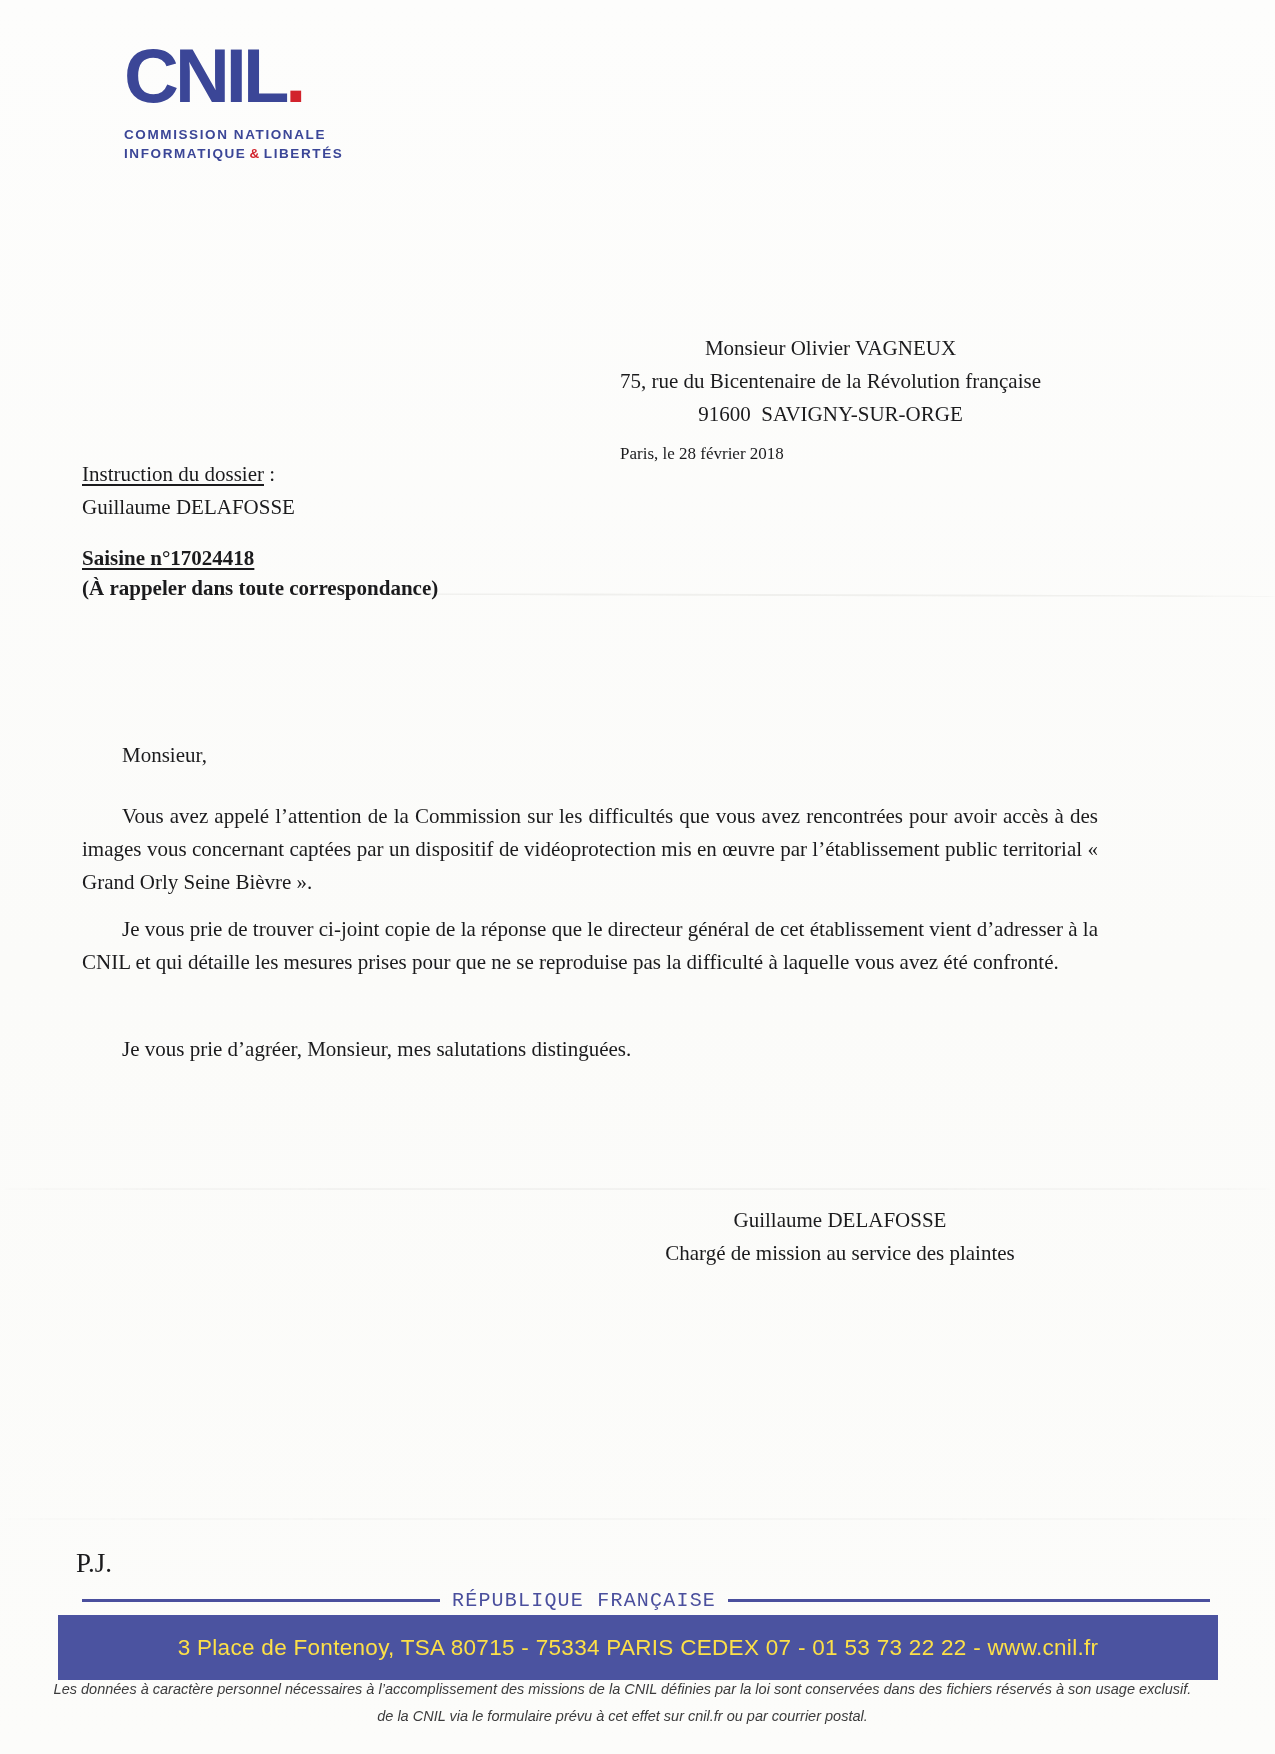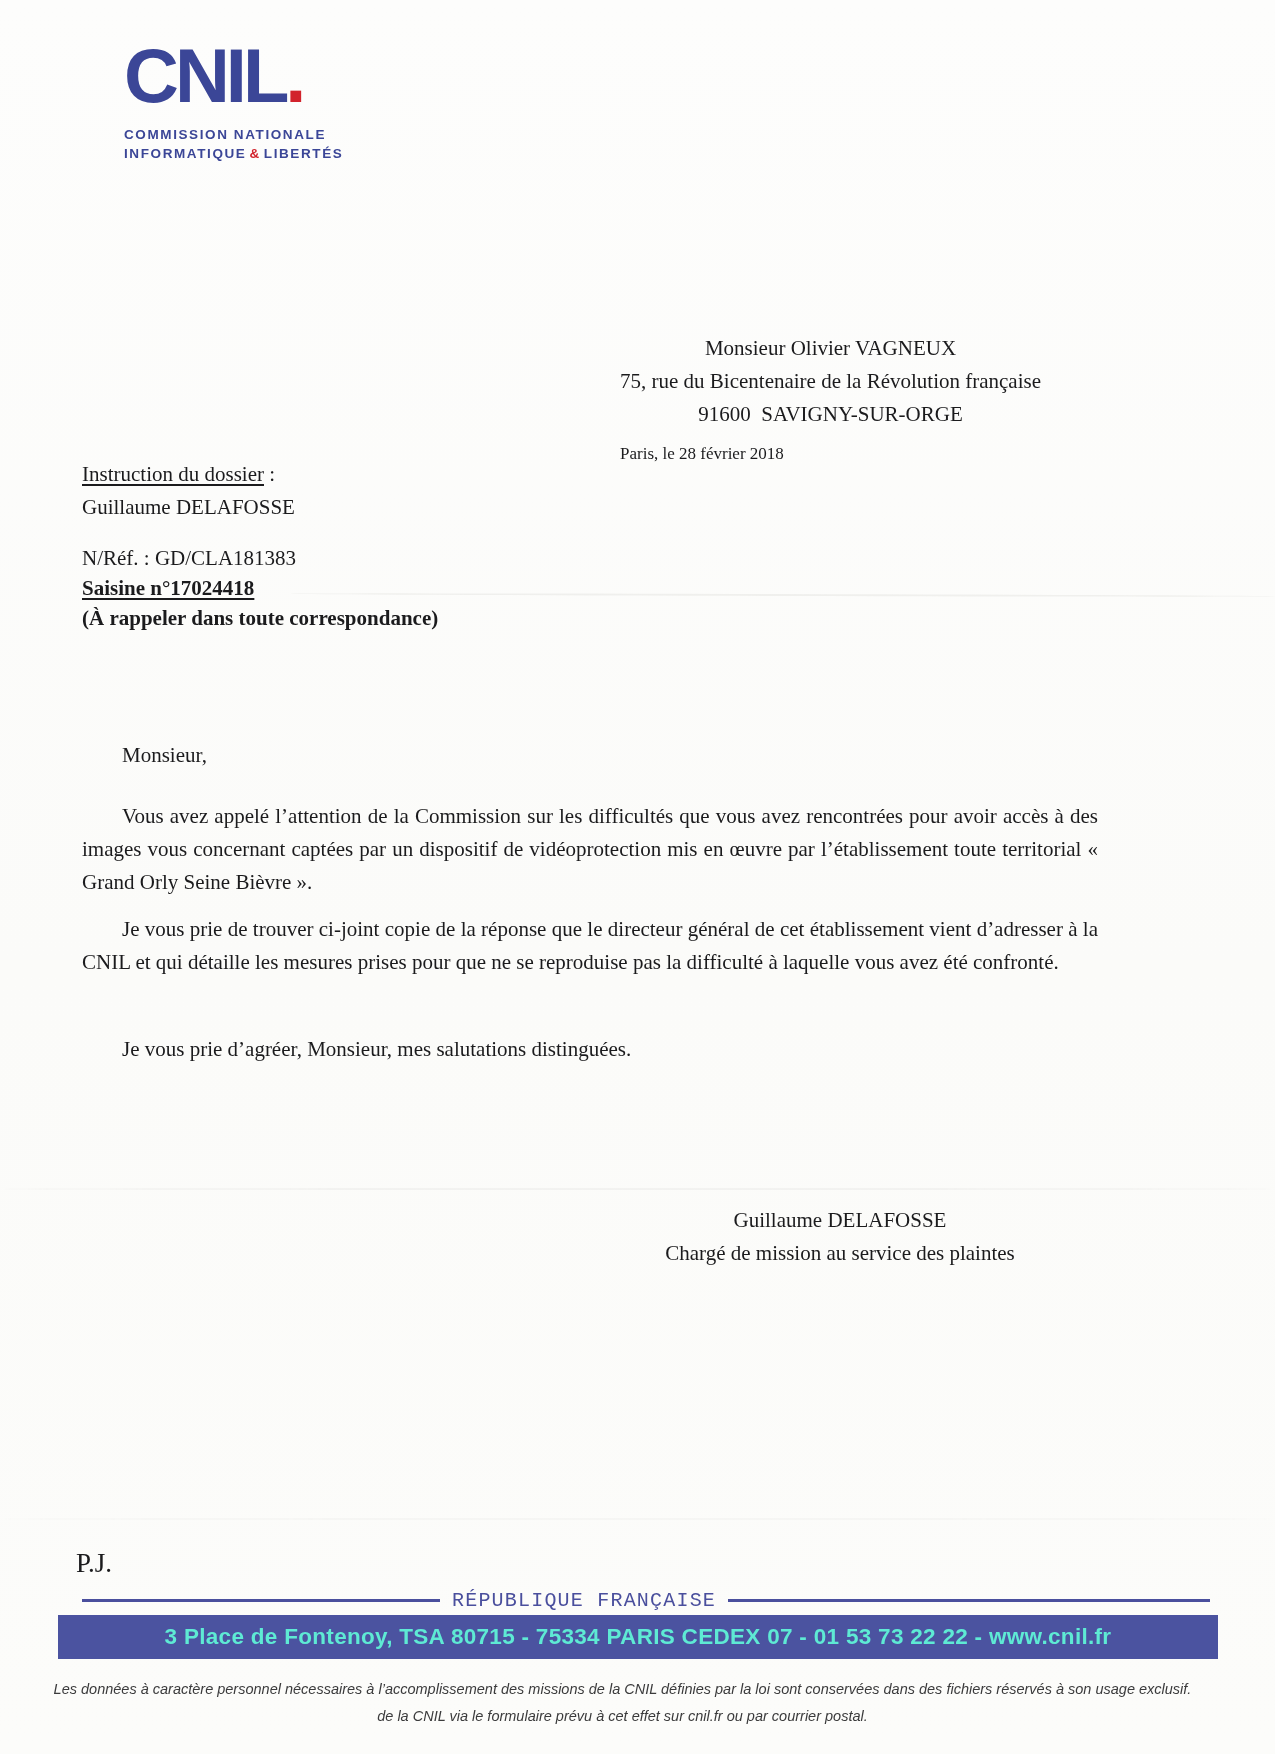--- a/index.html
+++ b/index.html
@@ -50,25 +50,25 @@
   .pj { position:absolute; left:76px; top:1548px; font-size:27px; }
 
   .republique { position:absolute; left:82px; right:65px; top:1588px; height:24px;
                 display:flex; align-items:center;
                 font-family:Liberation Mono, monospace; }
   .rep-line { height:3px; background:#4a4f9d; }
   .rep-line-left  { width:358px; }
   .rep-line-right { flex:1; }
   .rep-label { font-size:20px; letter-spacing:1.2px; color:#4a4f9d; padding:0 12px; white-space:nowrap; }
 
-  .address-bar { position:absolute; left:58px; top:1615px; width:1160px; height:44px;
-                 background:#4b53a0; color:#5eead4;
+  .address-bar { position:absolute; left:58px; top:1615px; width:1160px; height:65px;
+                 background:#4b53a0; color:#fde047;
                  display:flex; align-items:center; justify-content:center;
                  font-family:"Liberation Sans","DejaVu Sans",sans-serif;
-                 font-size:22.5px; letter-spacing:.3px;font-weight:bold; }
+                 font-size:22.5px; letter-spacing:.3px; }
 
   .legal { position:absolute; left:30px; top:1676px; width:1185px;
            text-align:center; font-family:"Liberation Sans","DejaVu Sans",sans-serif;
            font-style:italic; font-size:14.5px; line-height:27px; color:#3b3b3c; }
 </style>
 </head>
 <body>
 
 <div class="page">
 
@@ -91,27 +91,26 @@
   </div>
 
   <div class="dateline">Paris, le 28 février 2018</div>
 
   <div class="ref-top">
     <div><span class="u">Instruction du dossier</span><span> :</span></div>
     <div>Guillaume DELAFOSSE</div>
   </div>
 
   <div class="ref-bot">
-    <div>N/Réf. : GD/CLA181383</div>
     <div class="b u">Saisine n°17024418</div>
     <div class="b">(À rappeler dans toute correspondance)</div>
   </div>
 
   <div class="salutation">Monsieur,</div>
-  <p class="para para-1">Vous avez appelé l’attention de la Commission sur les difficultés que vous avez rencontrées pour avoir accès à des images vous concernant captées par un dispositif de vidéoprotection mis en œuvre par l’établissement toute territorial « Grand Orly Seine Bièvre ».</p>
+  <p class="para para-1">Vous avez appelé l’attention de la Commission sur les difficultés que vous avez rencontrées pour avoir accès à des images vous concernant captées par un dispositif de vidéoprotection mis en œuvre par l’établissement public territorial « Grand Orly Seine Bièvre ».</p>
   <p class="para para-2">Je vous prie de trouver ci-joint copie de la réponse que le directeur général de cet établissement vient d’adresser à la CNIL et qui détaille les mesures prises pour que ne se reproduise pas la difficulté à laquelle vous avez été confronté.</p>
   <p class="para para-3">Je vous prie d’agréer, Monsieur, mes salutations distinguées.</p>
 
   <div class="signature">
     <div>Guillaume DELAFOSSE</div>
     <div>Chargé de mission au service des plaintes</div>
   </div>
 
   <div class="pj">P.J.</div>
 

